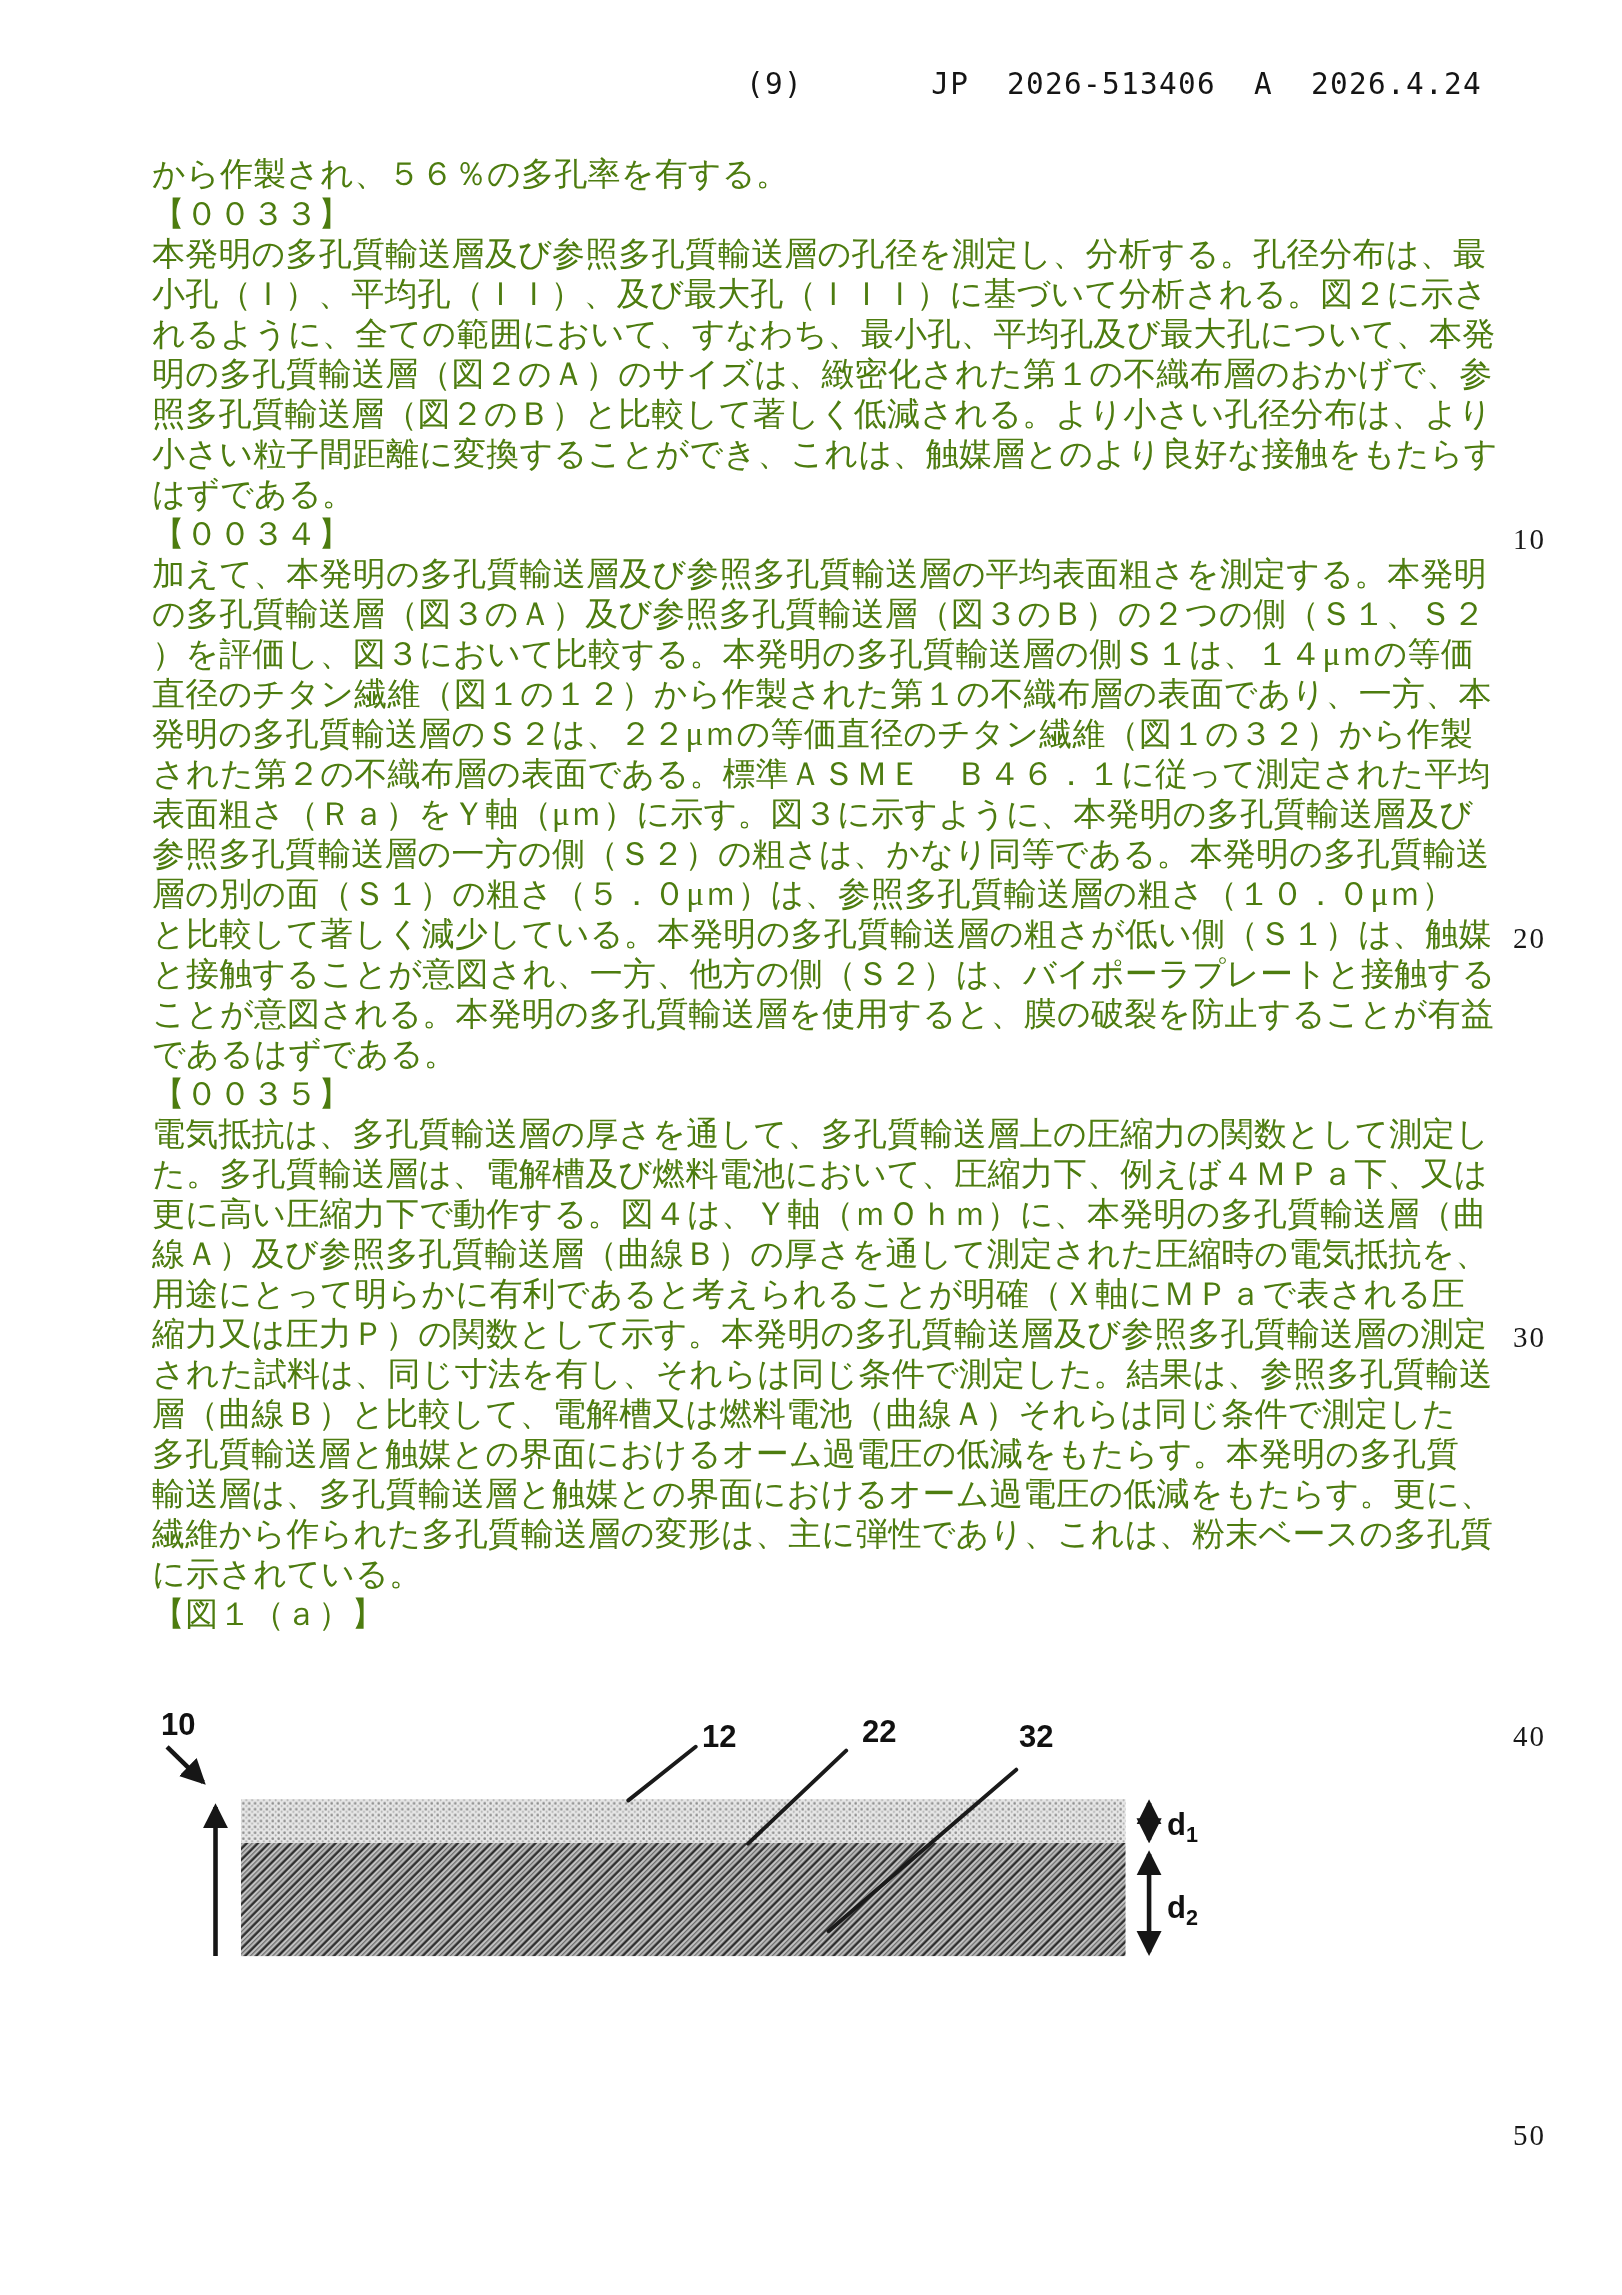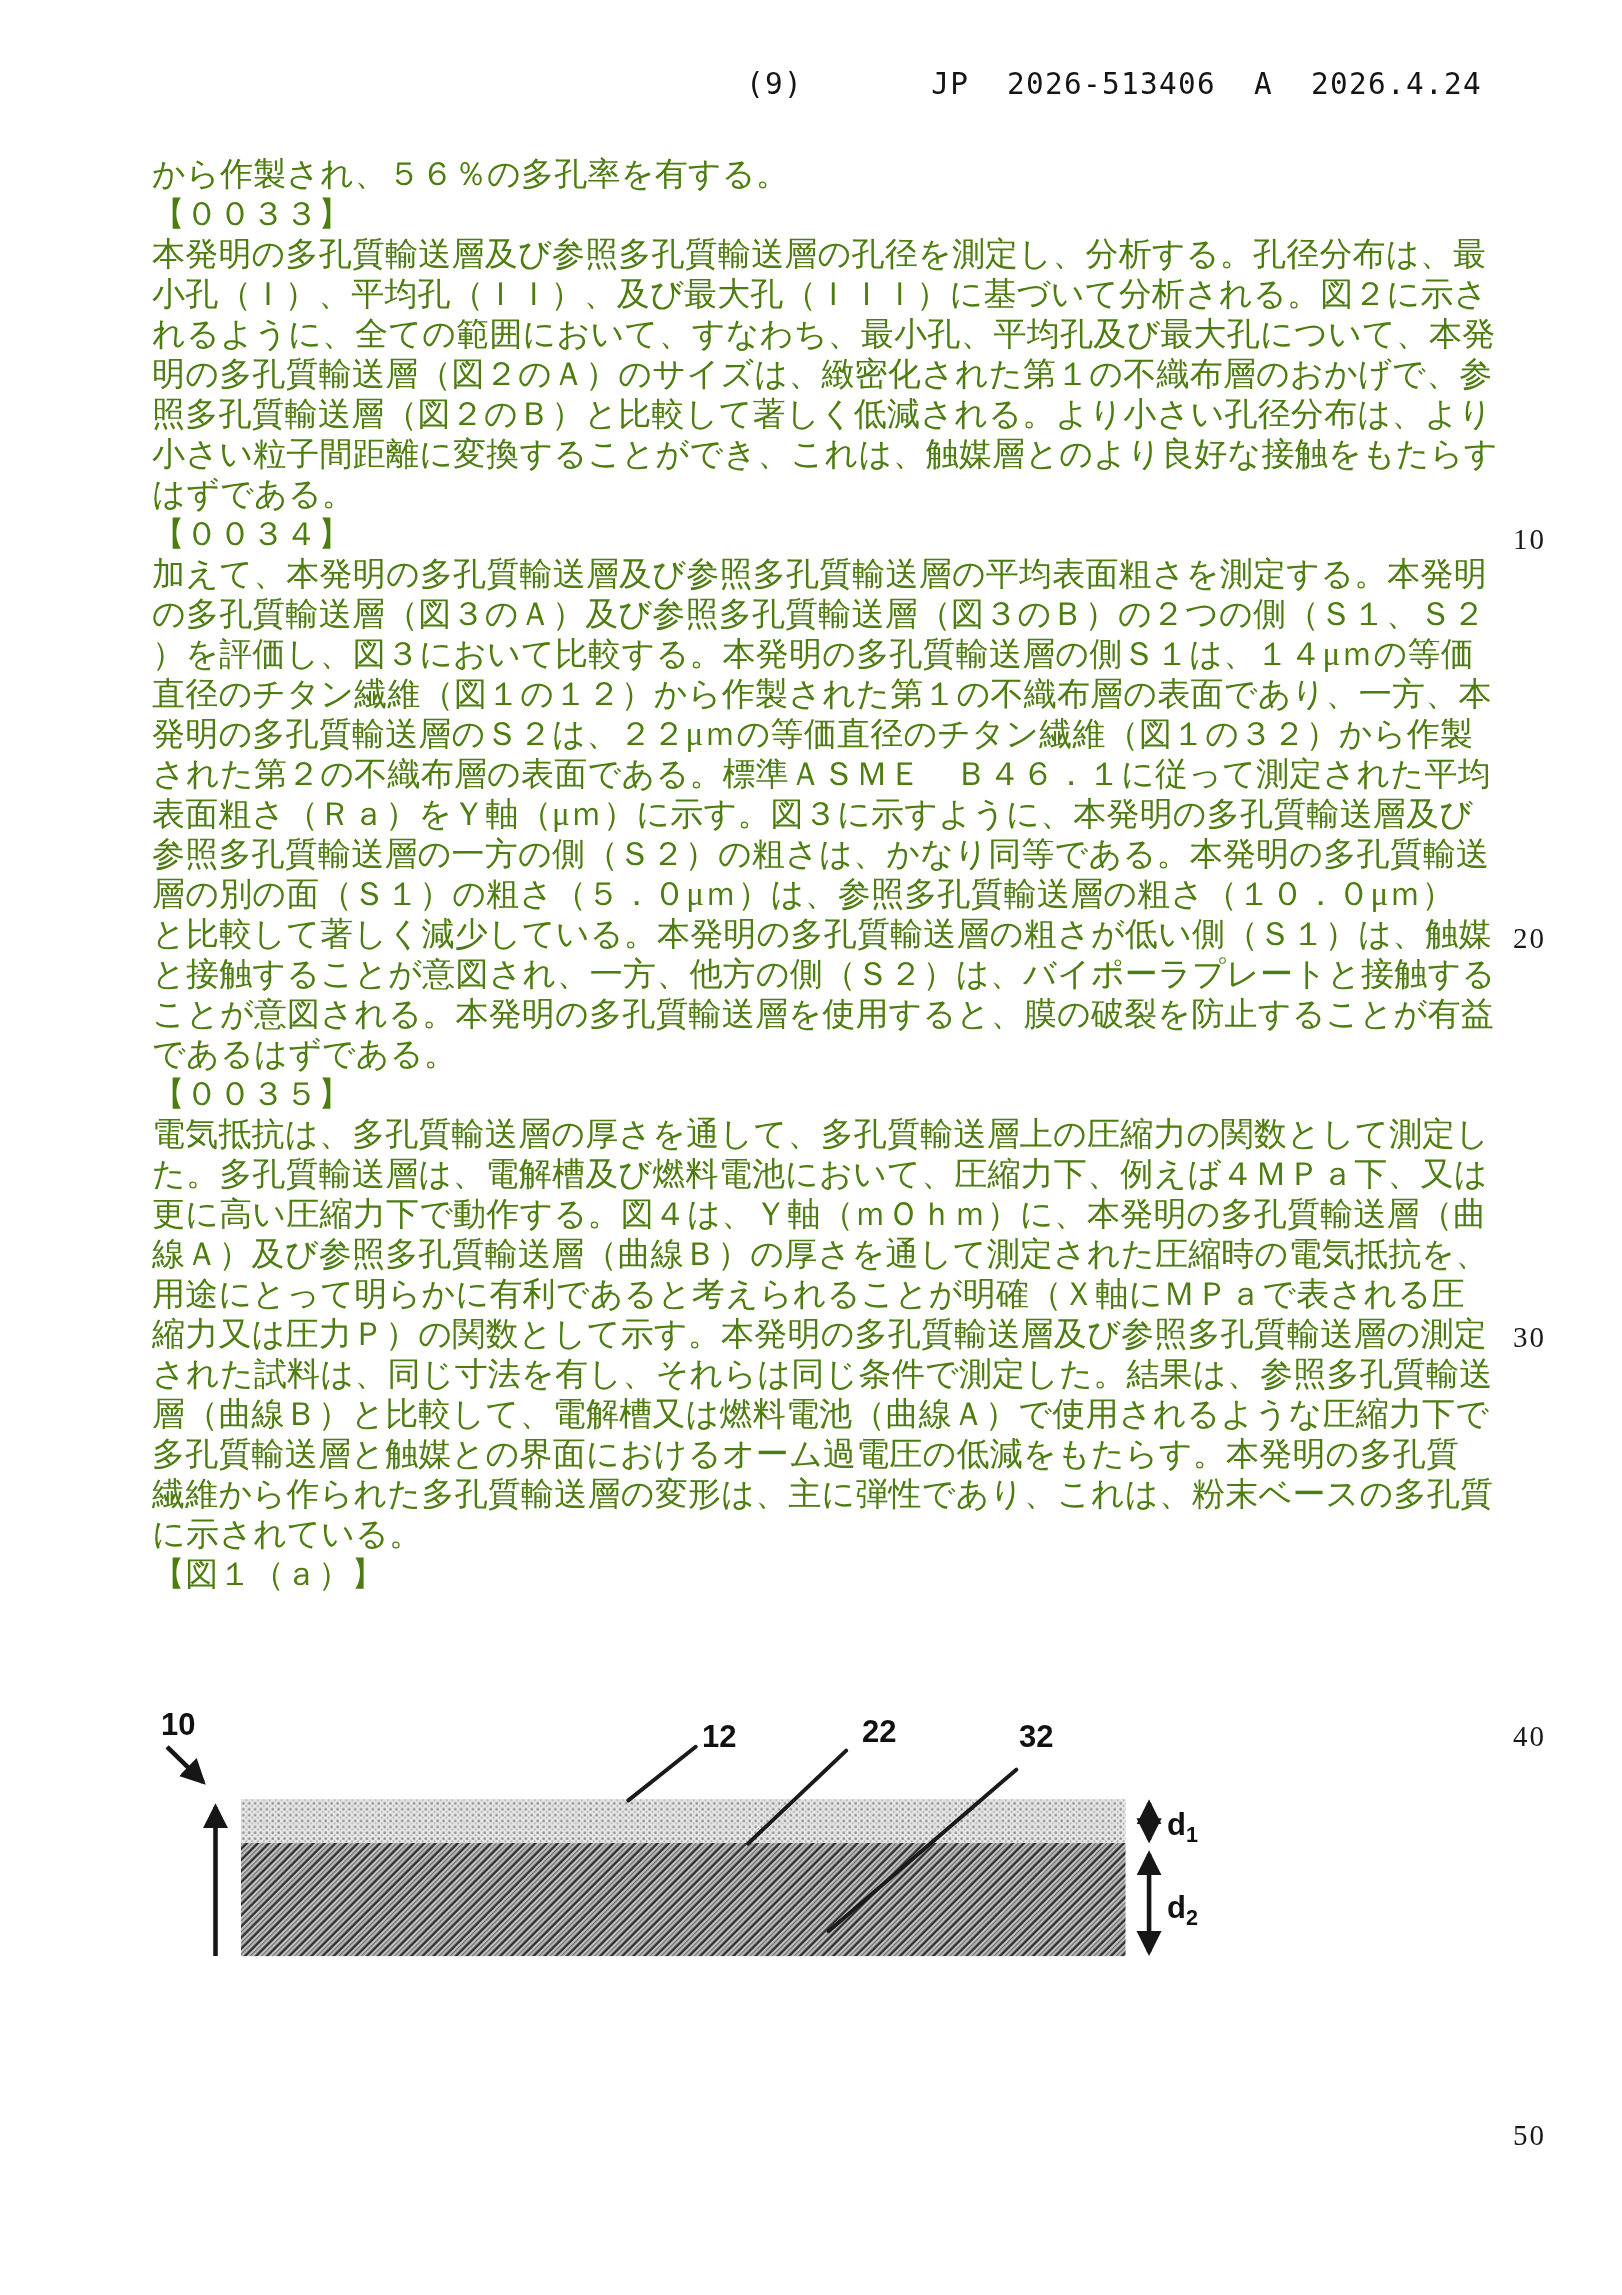--- a/index.html
+++ b/index.html
@@ -72,22 +72,23 @@
       <div class="tline">ことが意図される。本発明の多孔質輸送層を使用すると、膜の破裂を防止することが有益</div>
       <div class="tline">であるはずである。</div>
       <div class="tline">【００３５】</div>
       <div class="tline">電気抵抗は、多孔質輸送層の厚さを通して、多孔質輸送層上の圧縮力の関数として測定し</div>
       <div class="tline">た。多孔質輸送層は、電解槽及び燃料電池において、圧縮力下、例えば４ＭＰａ下、又は</div>
       <div class="tline">更に高い圧縮力下で動作する。図４は、Ｙ軸（ｍＯｈｍ）に、本発明の多孔質輸送層（曲</div>
       <div class="tline">線Ａ）及び参照多孔質輸送層（曲線Ｂ）の厚さを通して測定された圧縮時の電気抵抗を、</div>
       <div class="tline">用途にとって明らかに有利であると考えられることが明確（Ｘ軸にＭＰａで表される圧</div>
       <div class="tline">縮力又は圧力Ｐ）の関数として示す。本発明の多孔質輸送層及び参照多孔質輸送層の測定</div>
       <div class="tline">された試料は、同じ寸法を有し、それらは同じ条件で測定した。結果は、参照多孔質輸送</div>
-      <div class="tline">層（曲線Ｂ）と比較して、電解槽又は燃料電池（曲線Ａ）で使用されるような圧縮力下で</div>
+      <div class="tline">層（曲線Ｂ）と比較して、電解槽又は燃料電池（曲線Ａ）それらは同じ条件で測定した</div>
       <div class="tline">多孔質輸送層と触媒との界面におけるオーム過電圧の低減をもたらす。本発明の多孔質</div>
+      <div class="tline">輸送層は、多孔質輸送層と触媒との界面におけるオーム過電圧の低減をもたらす。更に、</div>
       <div class="tline">繊維から作られた多孔質輸送層の変形は、主に弾性であり、これは、粉末ベースの多孔質</div>
       <div class="tline">に示されている。</div>
       <div class="tline">【図１（ａ）】</div>
     </div>
 
   <div class="margin-num" style="top:523px">10</div>
   <div class="margin-num" style="top:922px">20</div>
   <div class="margin-num" style="top:1321px">30</div>
   <div class="margin-num" style="top:1720px">40</div>
   <div class="margin-num" style="top:2119px">50</div>

